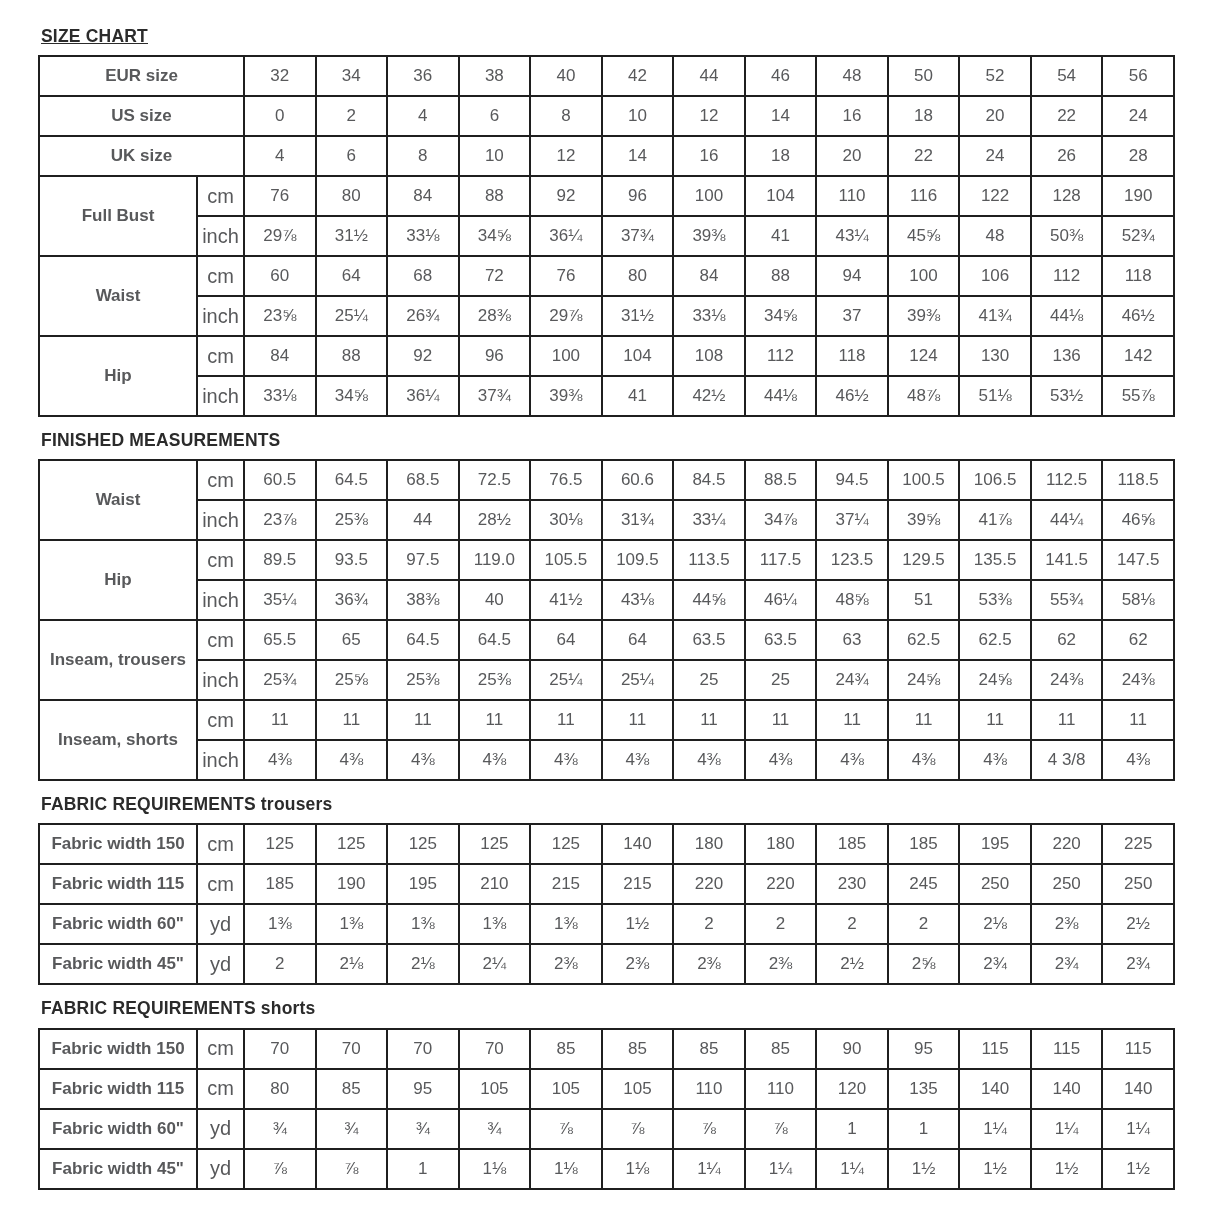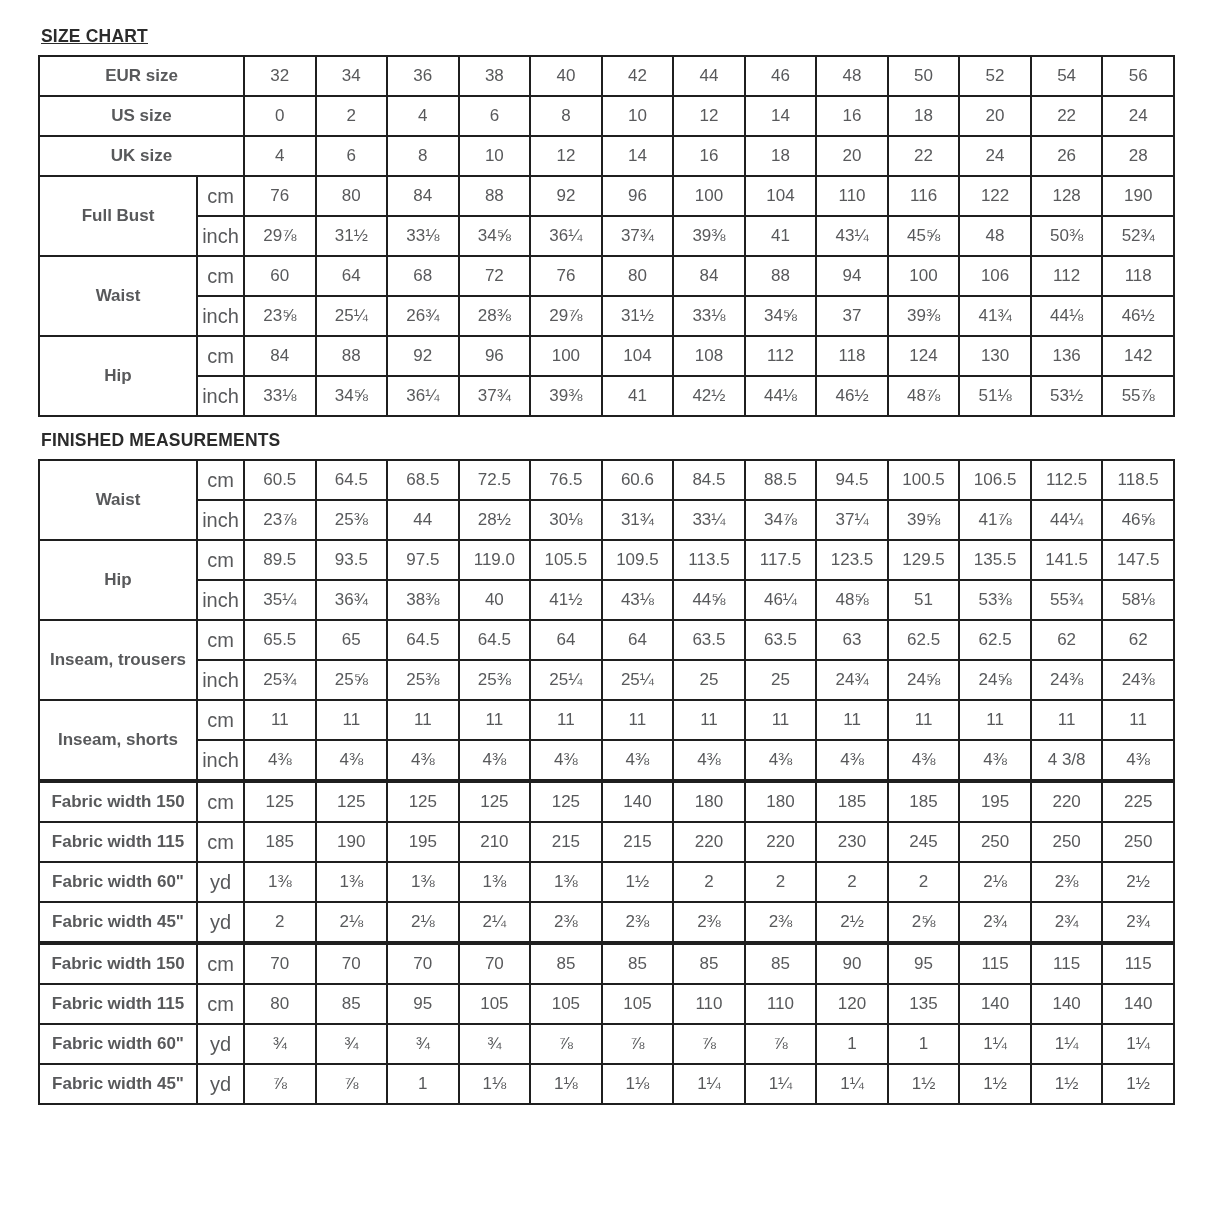--- a/index.html
+++ b/index.html
@@ -368,20 +368,21 @@
             <td class="val">4⅜</td>
             <td class="val">4⅜</td>
             <td class="val">4⅜</td>
             <td class="val">4 3/8</td>
             <td class="val">4⅜</td>
           </tr>
         </tbody>
       </table>
     </section>
     <section>
+      <h2>FABRIC REQUIREMENTS trousers</h2>
       <table>
         <colgroup>
           <col class="c-label">
           <col class="c-unit">
           <col class="c-val">
           <col class="c-val">
           <col class="c-val">
           <col class="c-val">
           <col class="c-val">
           <col class="c-val">
@@ -459,20 +460,21 @@
             <td class="val">2½</td>
             <td class="val">2⅝</td>
             <td class="val">2¾</td>
             <td class="val">2¾</td>
             <td class="val">2¾</td>
           </tr>
         </tbody>
       </table>
     </section>
     <section>
+      <h2>FABRIC REQUIREMENTS shorts</h2>
       <table>
         <colgroup>
           <col class="c-label">
           <col class="c-unit">
           <col class="c-val">
           <col class="c-val">
           <col class="c-val">
           <col class="c-val">
           <col class="c-val">
           <col class="c-val">

